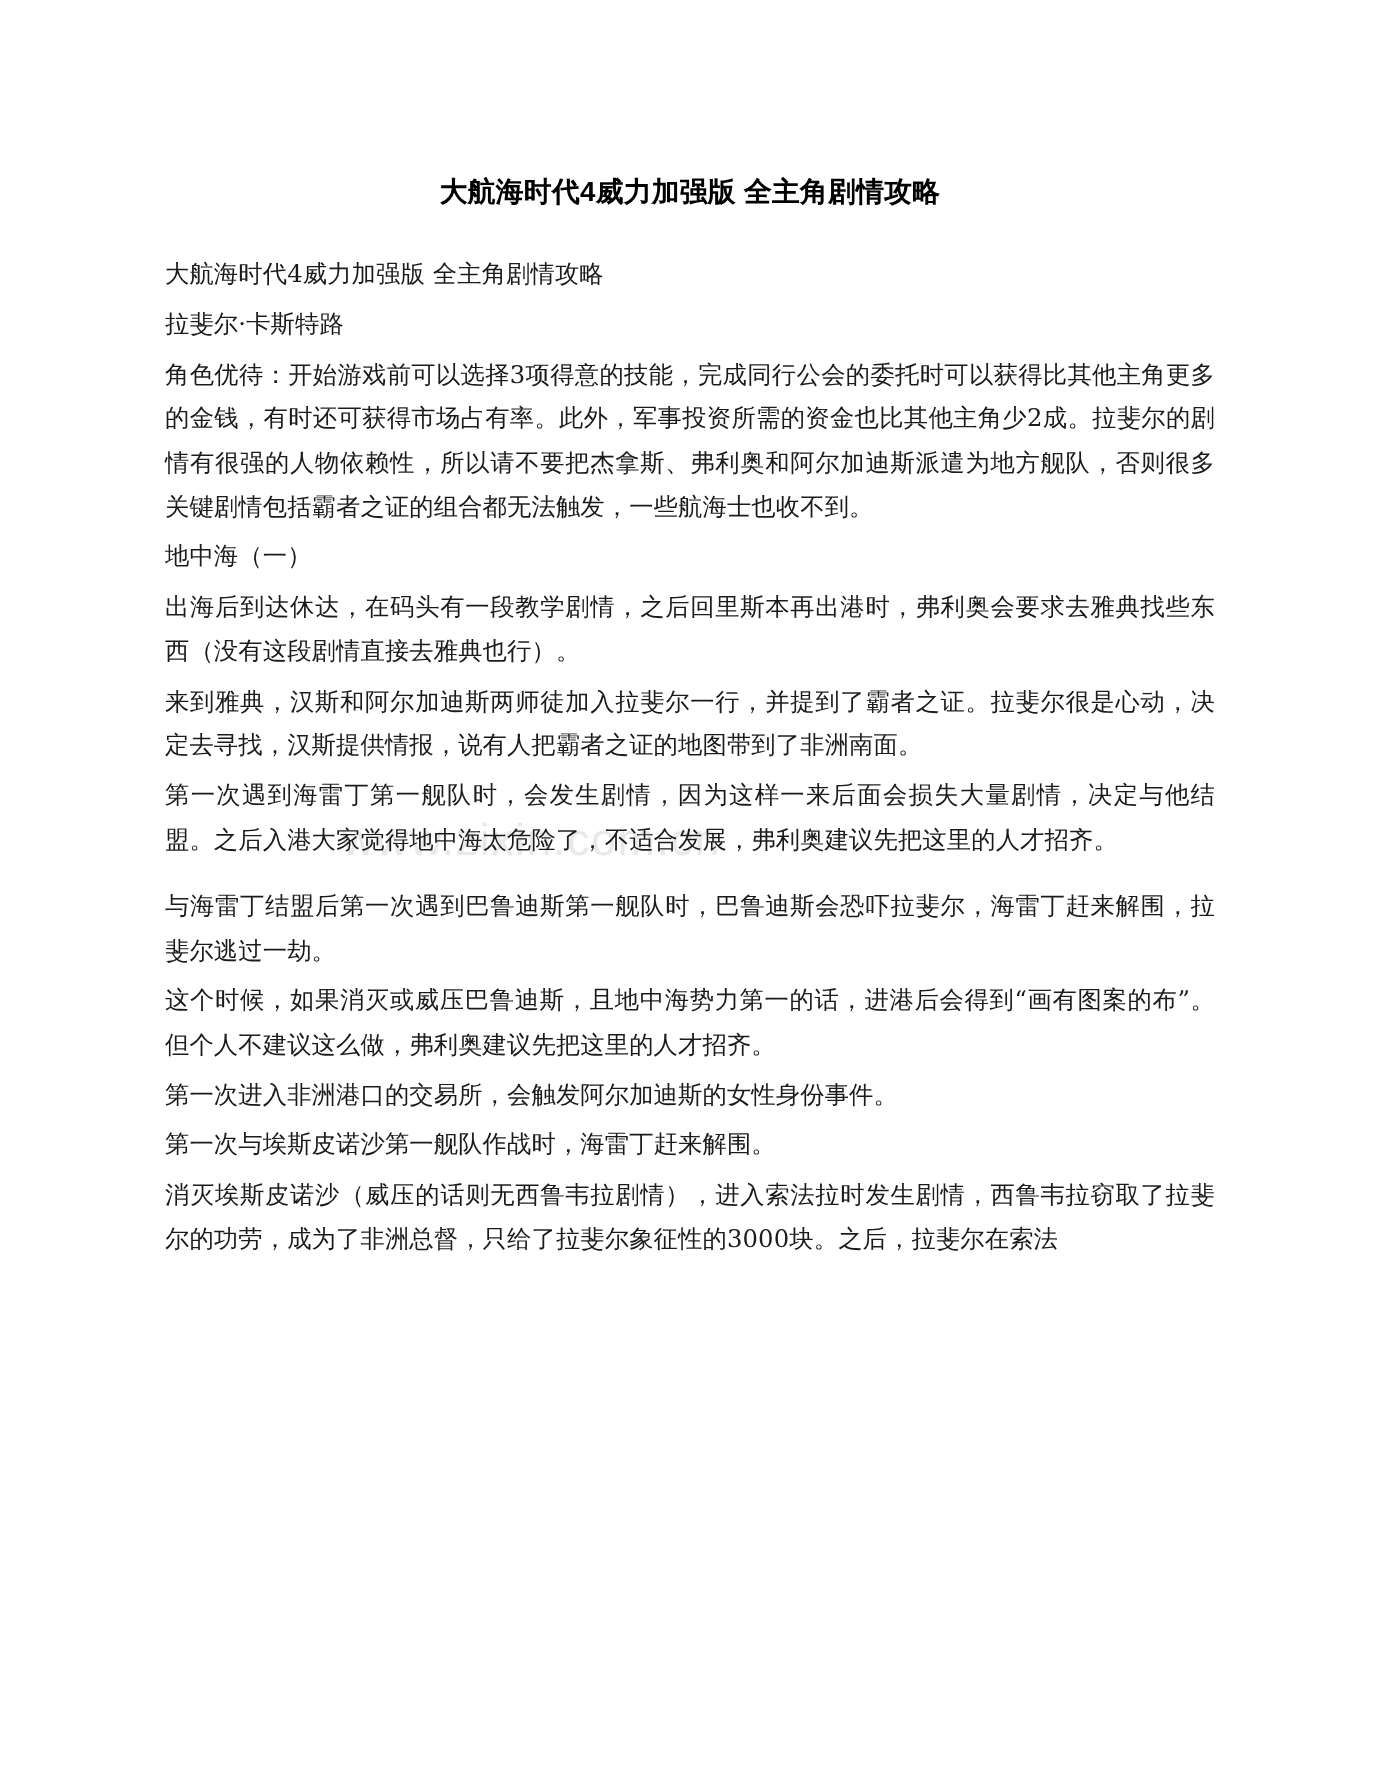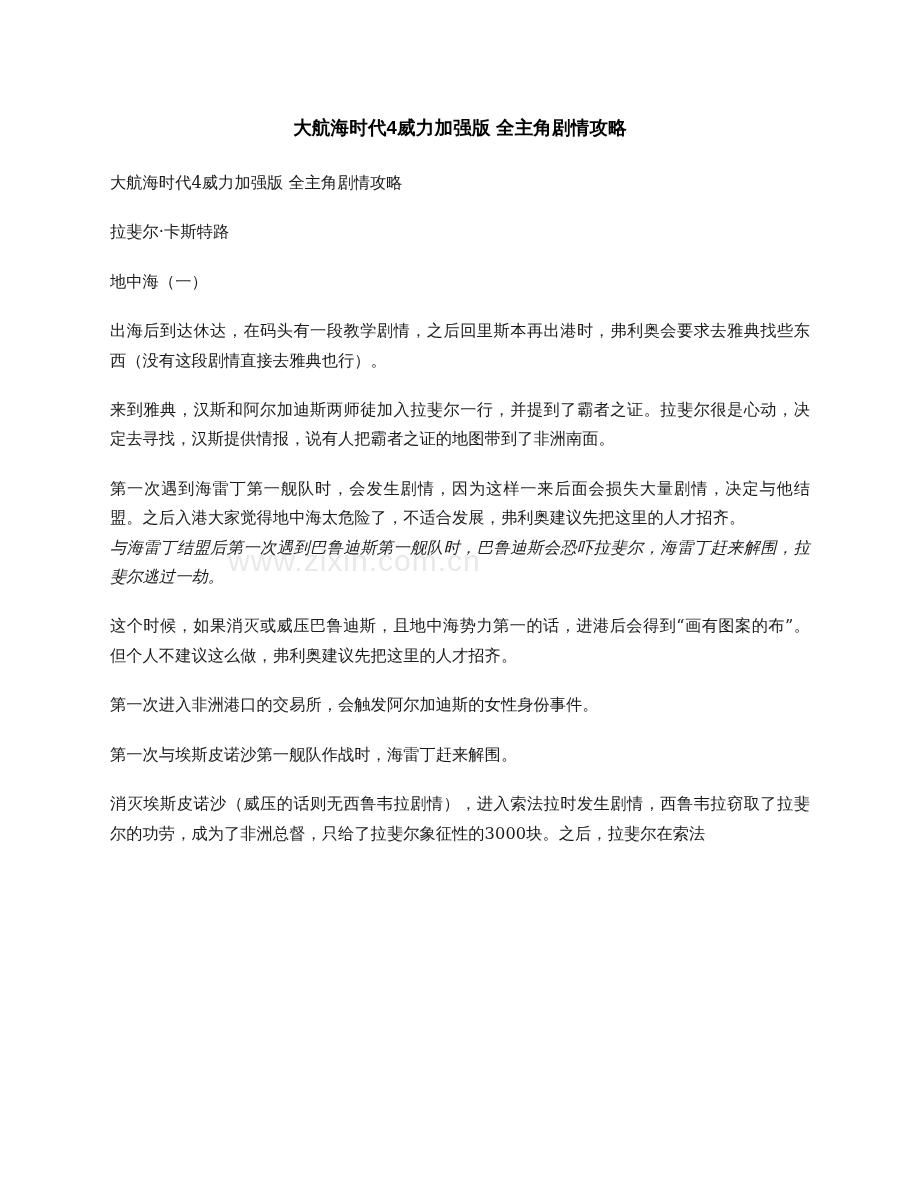--- a/index.html
+++ b/index.html
@@ -66,40 +66,41 @@
     line-height: 29.4px;
     margin: 0;
     padding: 0;
     text-align: justify;
     text-justify: inter-ideograph;
     color: #1b1b1b;
     letter-spacing: 0.1px;
   }
 
   
-  .gap-normal { margin-top: 20px; }
+  .gap-normal { margin-top: 4px; }
   
-  .gap-none   { margin-top: 0px; font-style: italic; }
+  .gap-none   { margin-top: 15px; }
   
   .gap-first  { margin-top: 25px; }
 </style>
 </head>
 <body>
 
 <div class="page">
 
   <div class="watermark">www.zixin.com.cn</div>
 
   <div class="content">
 
     <h1 class="doc-title">大航海时代4威力加强版 全主角剧情攻略</h1>
 
     <div id="paragraph-container">
         <p class="para gap-first">大航海时代4威力加强版  全主角剧情攻略</p>
         <p class="para gap-normal">拉斐尔·卡斯特路</p>
+        <p class="para gap-normal">角色优待：开始游戏前可以选择3项得意的技能，完成同行公会的委托时可以获得比其他主角更多的金钱，有时还可获得市场占有率。此外，军事投资所需的资金也比其他主角少2成。拉斐尔的剧情有很强的人物依赖性，所以请不要把杰拿斯、弗利奥和阿尔加迪斯派遣为地方舰队，否则很多关键剧情包括霸者之证的组合都无法触发，一些航海士也收不到。</p>
         <p class="para gap-normal">地中海（一）</p>
         <p class="para gap-normal">出海后到达休达，在码头有一段教学剧情，之后回里斯本再出港时，弗利奥会要求去雅典找些东西（没有这段剧情直接去雅典也行）。</p>
         <p class="para gap-normal">来到雅典，汉斯和阿尔加迪斯两师徒加入拉斐尔一行，并提到了霸者之证。拉斐尔很是心动，决定去寻找，汉斯提供情报，说有人把霸者之证的地图带到了非洲南面。</p>
         <p class="para gap-normal">第一次遇到海雷丁第一舰队时，会发生剧情，因为这样一来后面会损失大量剧情，决定与他结盟。之后入港大家觉得地中海太危险了，不适合发展，弗利奥建议先把这里的人才招齐。</p>
         <p class="para gap-none">与海雷丁结盟后第一次遇到巴鲁迪斯第一舰队时，巴鲁迪斯会恐吓拉斐尔，海雷丁赶来解围，拉斐尔逃过一劫。</p>
         <p class="para gap-normal">这个时候，如果消灭或威压巴鲁迪斯，且地中海势力第一的话，进港后会得到“画有图案的布”。但个人不建议这么做，弗利奥建议先把这里的人才招齐。</p>
         <p class="para gap-normal">第一次进入非洲港口的交易所，会触发阿尔加迪斯的女性身份事件。</p>
         <p class="para gap-normal">第一次与埃斯皮诺沙第一舰队作战时，海雷丁赶来解围。</p>
         <p class="para gap-normal">消灭埃斯皮诺沙（威压的话则无西鲁韦拉剧情），进入索法拉时发生剧情，西鲁韦拉窃取了拉斐尔的功劳，成为了非洲总督，只给了拉斐尔象征性的3000块。之后，拉斐尔在索法</p>
       </div>

